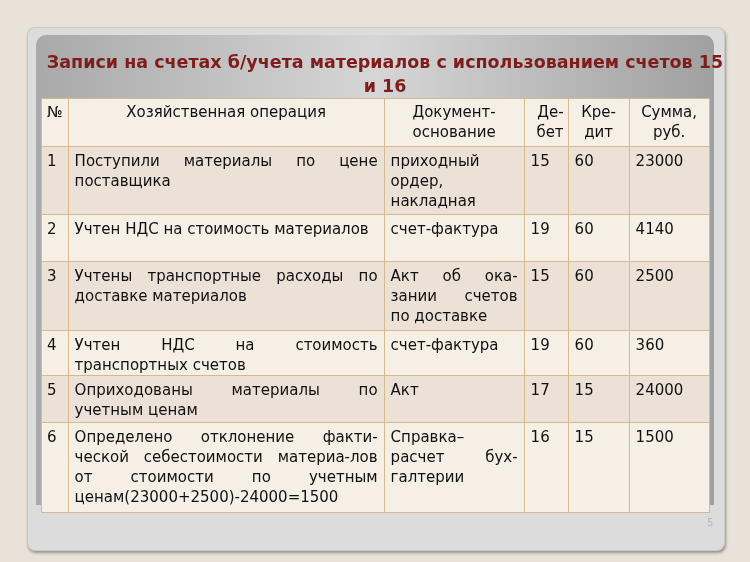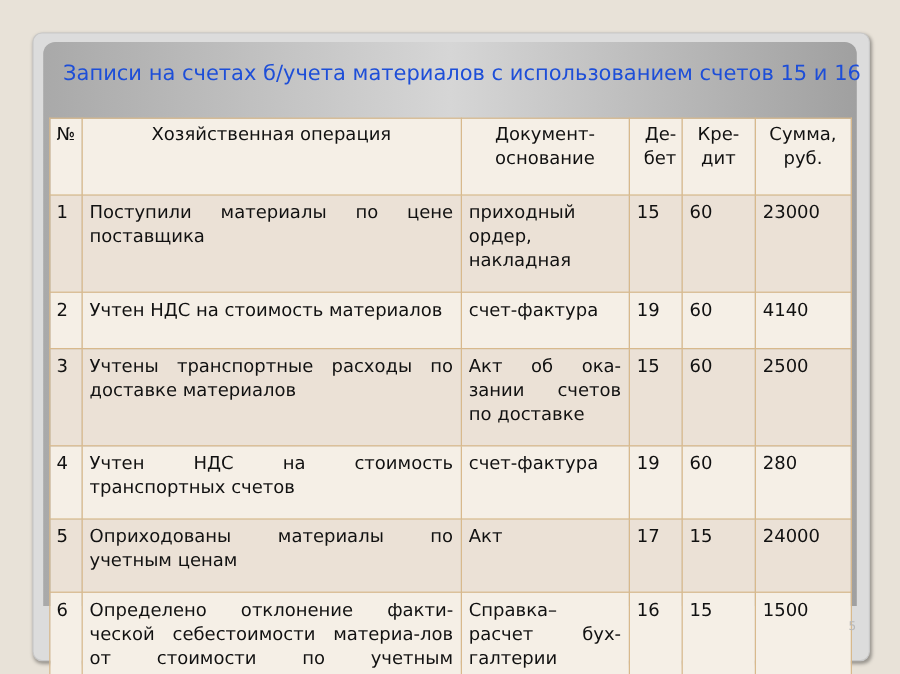--- a/index.html
+++ b/index.html
@@ -1,21 +1,21 @@
 <!DOCTYPE html>
 <html><head>
 <meta charset="utf-8">
 <style>
   html,body{margin:0;padding:0;}
   body{width:750px;height:562px;background:#e8e2d8;position:relative;overflow:hidden;font-family:"DejaVu Sans",sans-serif;}
   .outer-frame{position:absolute;left:27px;top:27px;width:696px;height:522px;background:#dcdcdc;border-radius:8px;box-shadow:1px 2px 3px rgba(0,0,0,.35);border:1px solid #c8c8c8;}
   .inner-panel{position:absolute;left:36px;top:35px;width:678px;height:470px;border-radius:10px 10px 0 0;background:linear-gradient(90deg,#a9a9a9 0%,#d6d6d6 50%,#a0a0a0 100%);}
-  .slide-title{position:absolute;left:40px;top:50px;width:690px;text-align:center;font-weight:normal;font-size:17.5px;line-height:24px;color:#1d4ed8;}
+  .slide-title{position:absolute;left:40px;top:50px;width:690px;text-align:center;font-weight:bold;font-size:17.5px;line-height:24px;color:#7f1d1d;}
   table{position:absolute;left:41px;top:98px;border-collapse:collapse;font-size:15px;color:#111;}
-  td,th{border:1px solid #d8b98c;vertical-align:top;padding:4px 6px 16px 6px;line-height:20px;}
+  td,th{border:1px solid #d8b98c;vertical-align:top;padding:4px 6px 0 6px;line-height:20px;}
   th{font-weight:normal;text-align:center;background:#f5efe6;height:44px;padding-top:3px;}
   tr.odd td{background:#ebe1d6;}
   tr.even td{background:#f5efe6;}
   td.num{padding-left:5px;padding-right:2px;}
   td.just{text-align:justify;text-align-last:left;}
   .slide-number{position:absolute;left:707px;top:517px;font-size:10px;color:#b8b8b8;}
 </style>
 </head>
 <body>
 
@@ -56,21 +56,21 @@
     <td>15</td>
     <td>60</td>
     <td>2500</td>
   </tr>
   <tr class="even" style="height:45px;">
     <td class="num">4</td>
     <td class="just">Учтен НДС на стоимость транспортных счетов</td>
     <td>счет-фактура</td>
     <td>19</td>
     <td>60</td>
-    <td>280</td>
+    <td>360</td>
   </tr>
   <tr class="odd" style="height:47px;">
     <td class="num">5</td>
     <td class="just">Оприходованы материалы по учетным ценам</td>
     <td>Акт</td>
     <td>17</td>
     <td>15</td>
     <td>24000</td>
   </tr>
   <tr class="even" style="height:90px;">

